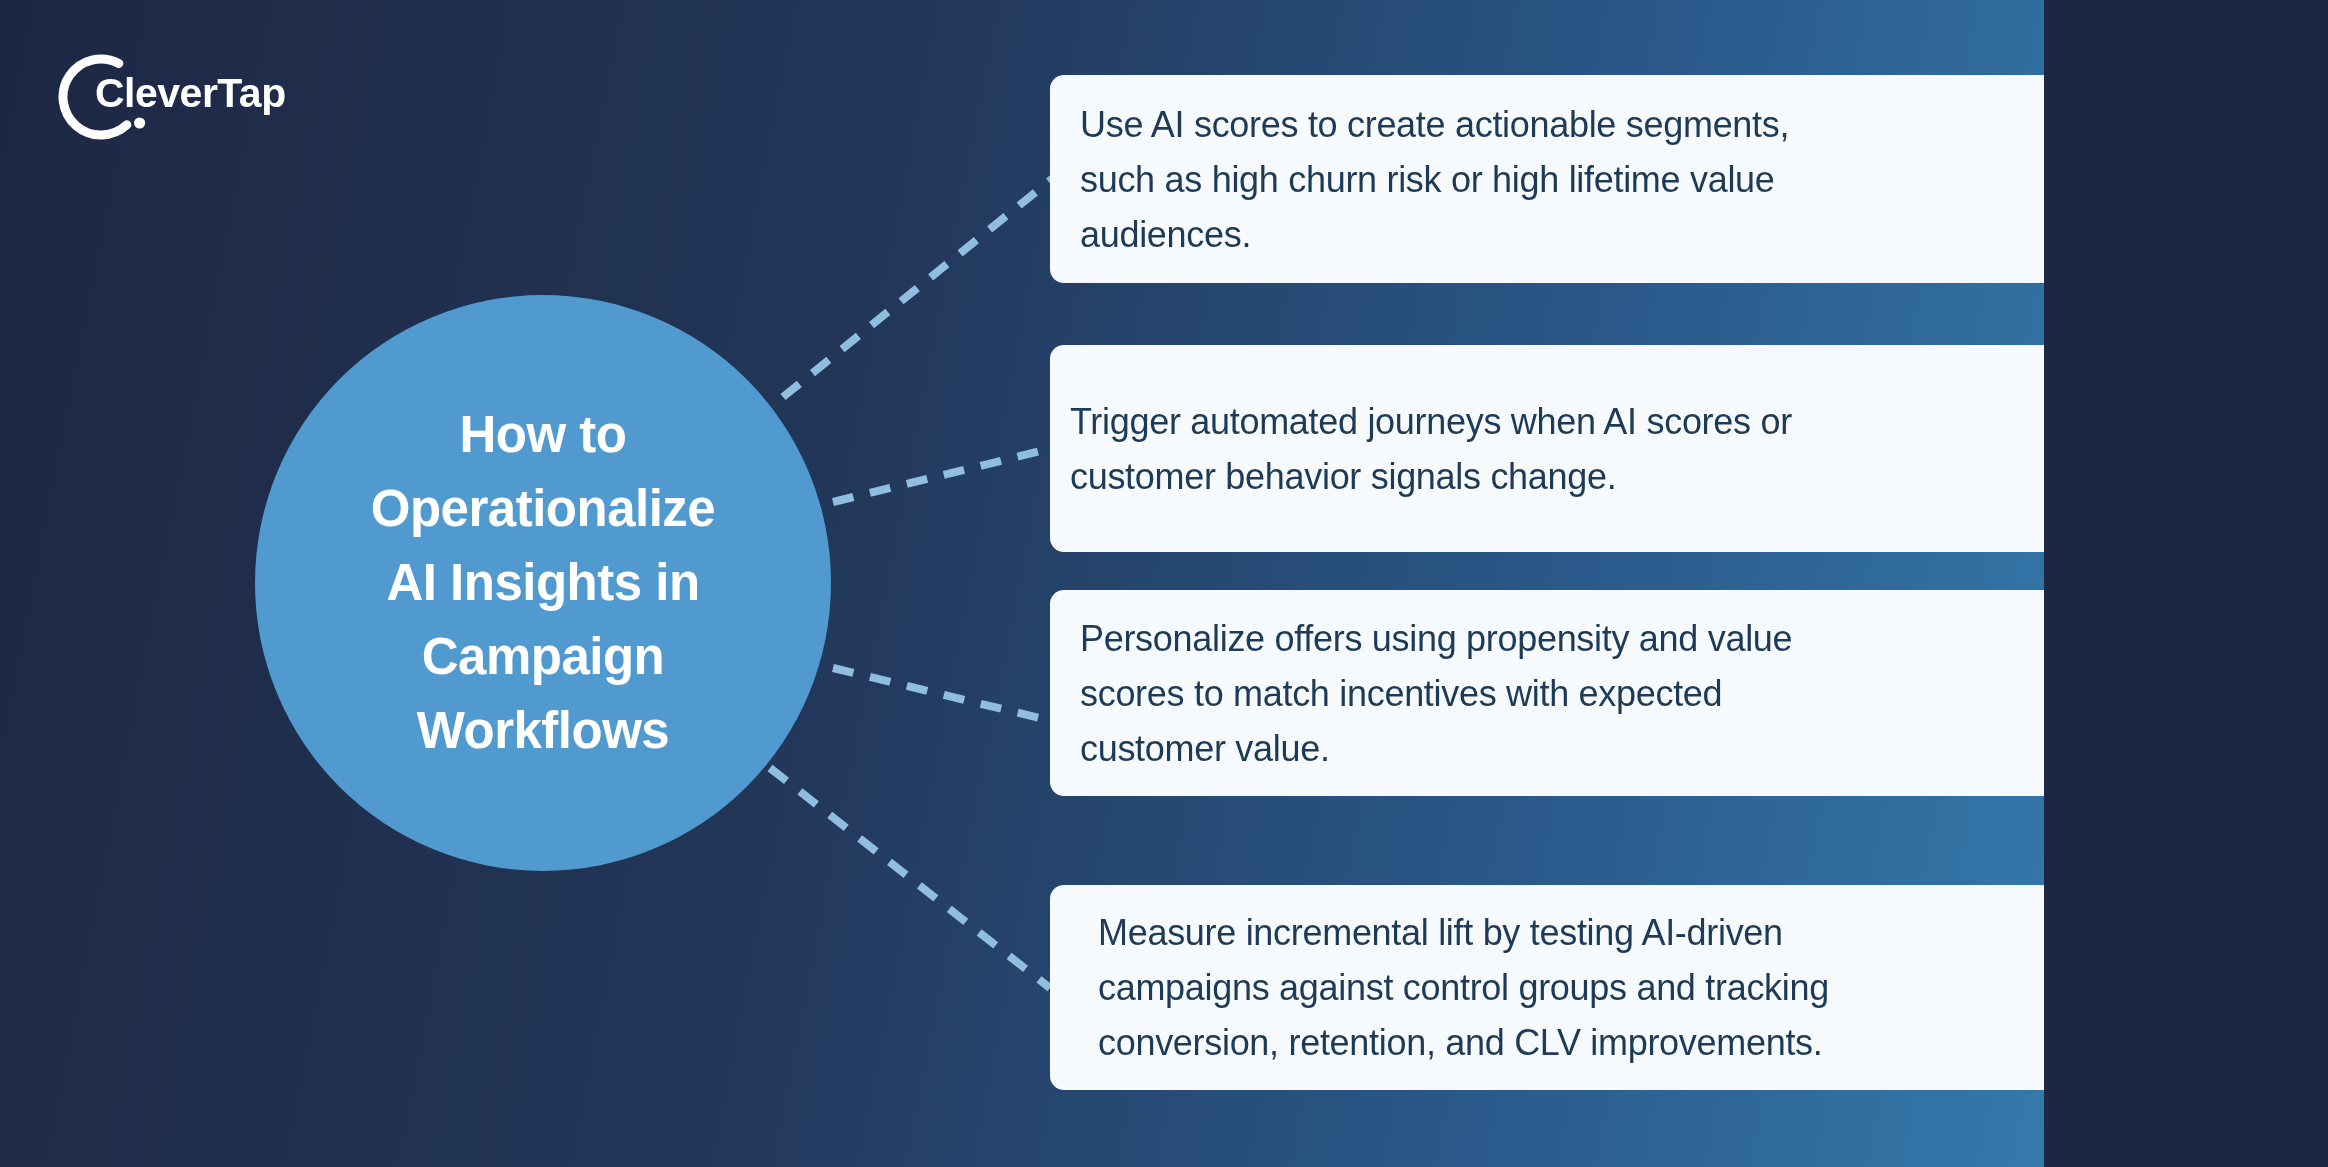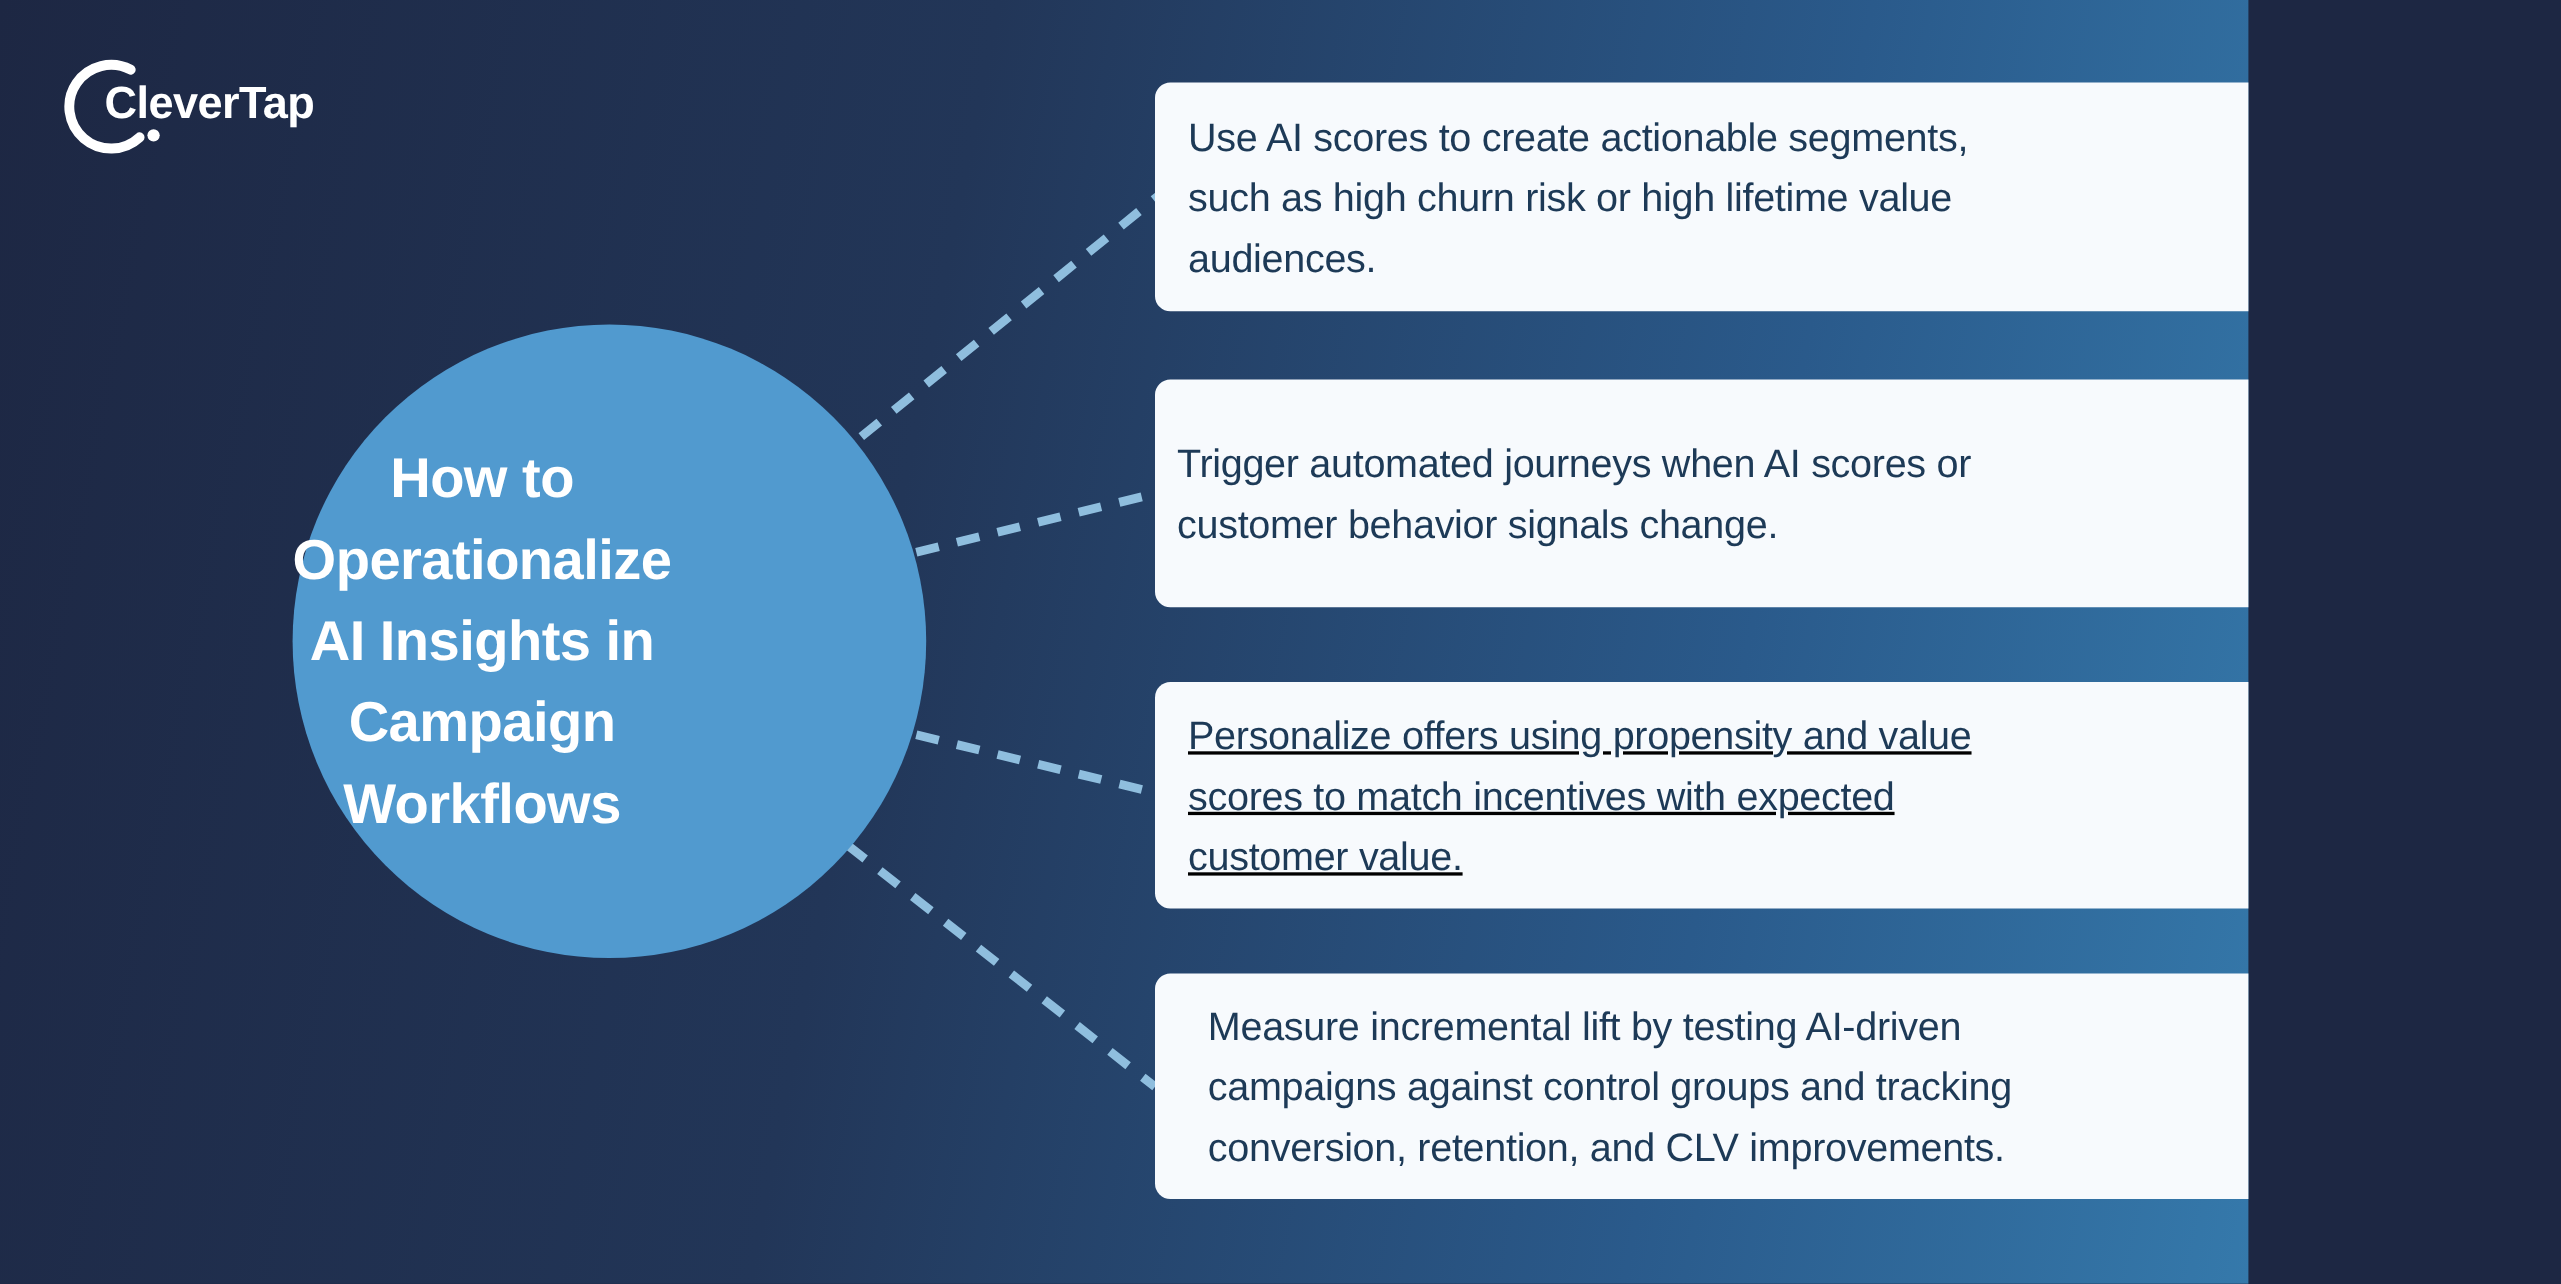--- a/index.html
+++ b/index.html
@@ -55,28 +55,28 @@
   }
   .connectors line{
     stroke:var(--dash);
     stroke-width:8;
     stroke-dasharray:21 17;
   }
 
   
   .center-circle{
     position:absolute;
-    left:266px; top:295px;
+    left:255px; top:295px;
     width:576px; height:576px;
     border-radius:50%;
     background:var(--circle-fill);
     z-index:2;
     display:flex;
     align-items:center;
-    justify-content:flex-start;
+    justify-content:center;
   }
   .center-title{
     color:var(--circle-text);
     font-size:51px;
     line-height:74px;
     font-weight:700;
     text-align:center;
     white-space:pre-line;
     letter-spacing:-0.5px;
   }
@@ -97,21 +97,21 @@
   .card-text{
     color:var(--card-text);
     font-size:36px;
     line-height:55px;
     font-weight:400;
     letter-spacing:-0.3px;
     white-space:pre-line;
   }
   .card-1{ top:75px;  height:208px; }
   .card-2{ top:345px; height:207px;padding-left:20px; }
-  .card-3{ top:620px; height:206px;text-decoration:underline; }
+  .card-3{ top:590px; height:206px; }
   .card-4{ top:885px; height:205px;padding-left:48px; }
 </style>
 </head>
 <body>
 
 <div class="canvas">
 
   <svg class="connectors" viewBox="0 0 2328 1167" xmlns="http://www.w3.org/2000/svg" aria-hidden="true">
     <line x1="783" y1="397" x2="1053" y2="178"></line>
     <line x1="833" y1="502" x2="1053" y2="448"></line>

